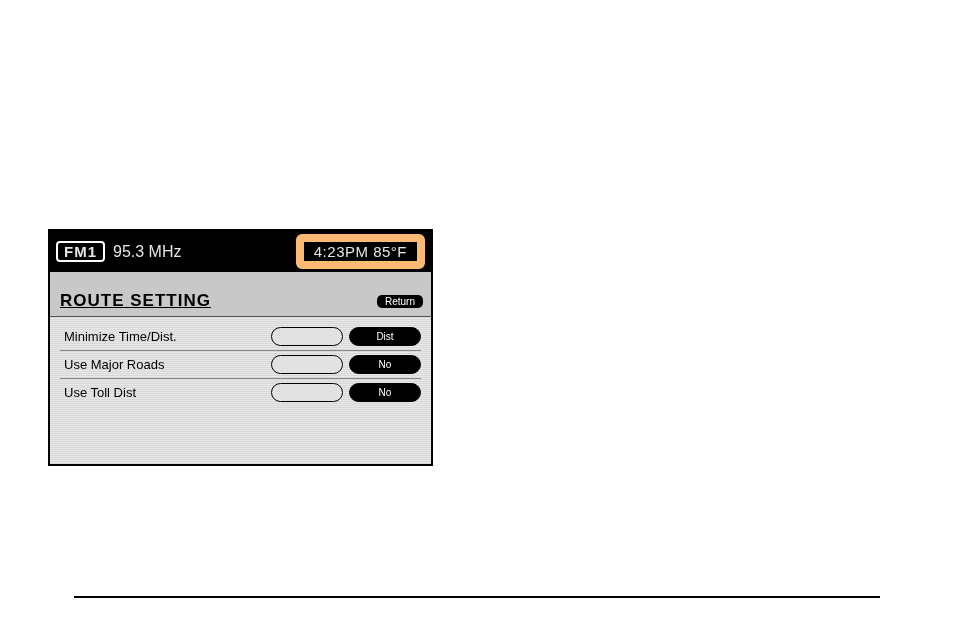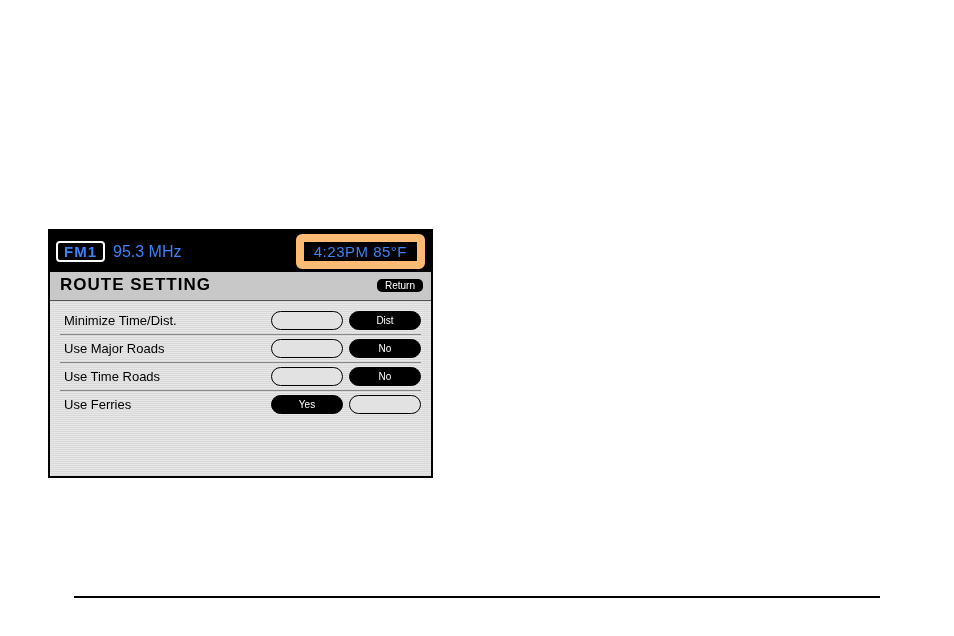--- a/index.html
+++ b/index.html
@@ -23,21 +23,21 @@
       background: repeating-linear-gradient(
         0deg,
         #d8d8d8 0px,
         #d8d8d8 1px,
         #e8e8e8 1px,
         #e8e8e8 2px
       );
     }
     .status-bar {
       background: #000;
-      color: #3b82f6;
+      color: #e5e5e5;
       display: flex;
       align-items: center;
       padding: 3px 6px;
       gap: 8px;
       font-size: 15px;
     }
     .radio-band {
       border: 2px solid #fff;
       border-radius: 4px;
       padding: 0 6px;
@@ -54,22 +54,23 @@
       border-radius: 6px;
       padding: 1px 10px;
       font-size: 15px;
       letter-spacing: 0.5px;
     }
     .title-bar {
       background: #c8c8c8;
       display: flex;
       align-items: center;
       justify-content: space-between;
-      padding: 3px 8px 5px 10px;
+      padding: 19px 8px 5px 10px;
       border-bottom: 1px solid #555;
+      text-decoration: underline;
     }
     .screen-title {
       font-weight: bold;
       font-size: 17px;
       letter-spacing: 1px;
       color: #000;
     }
     .return-btn {
       background: #000;
       color: #fff;
@@ -147,27 +148,22 @@
       <button class="toggle-btn selected">Dist</button>
     </div>
 
     <div class="setting-row">
       <span class="setting-label">Use Major Roads</span>
       <button class="toggle-btn unselected">Yes</button>
       <button class="toggle-btn selected">No</button>
     </div>
 
     <div class="setting-row">
-      <span class="setting-label">Use Time Roads</span>
+      <span class="setting-label">Use Toll Dist</span>
       <button class="toggle-btn unselected">Yes</button>
       <button class="toggle-btn selected">No</button>
     </div>
 
-    <div class="setting-row">
-      <span class="setting-label">Use Ferries</span>
-      <button class="toggle-btn selected">Yes</button>
-      <button class="toggle-btn unselected">No</button>
-    </div>
 
   </div>
 </div>
 
 <div class="footer-line"></div>
 
 </body></html>

